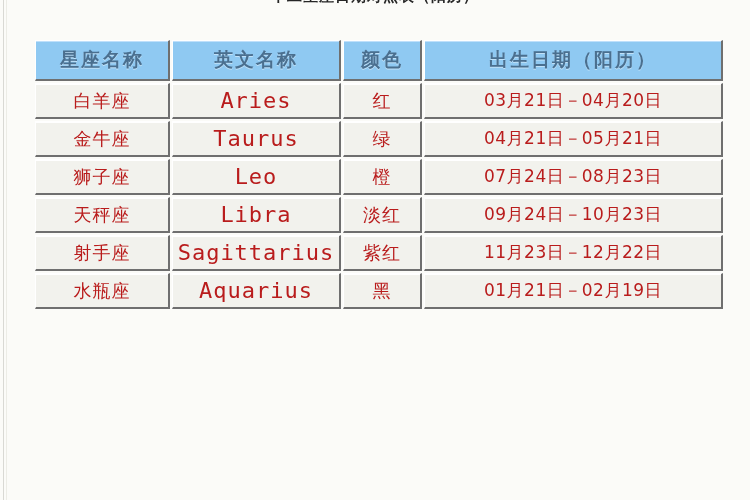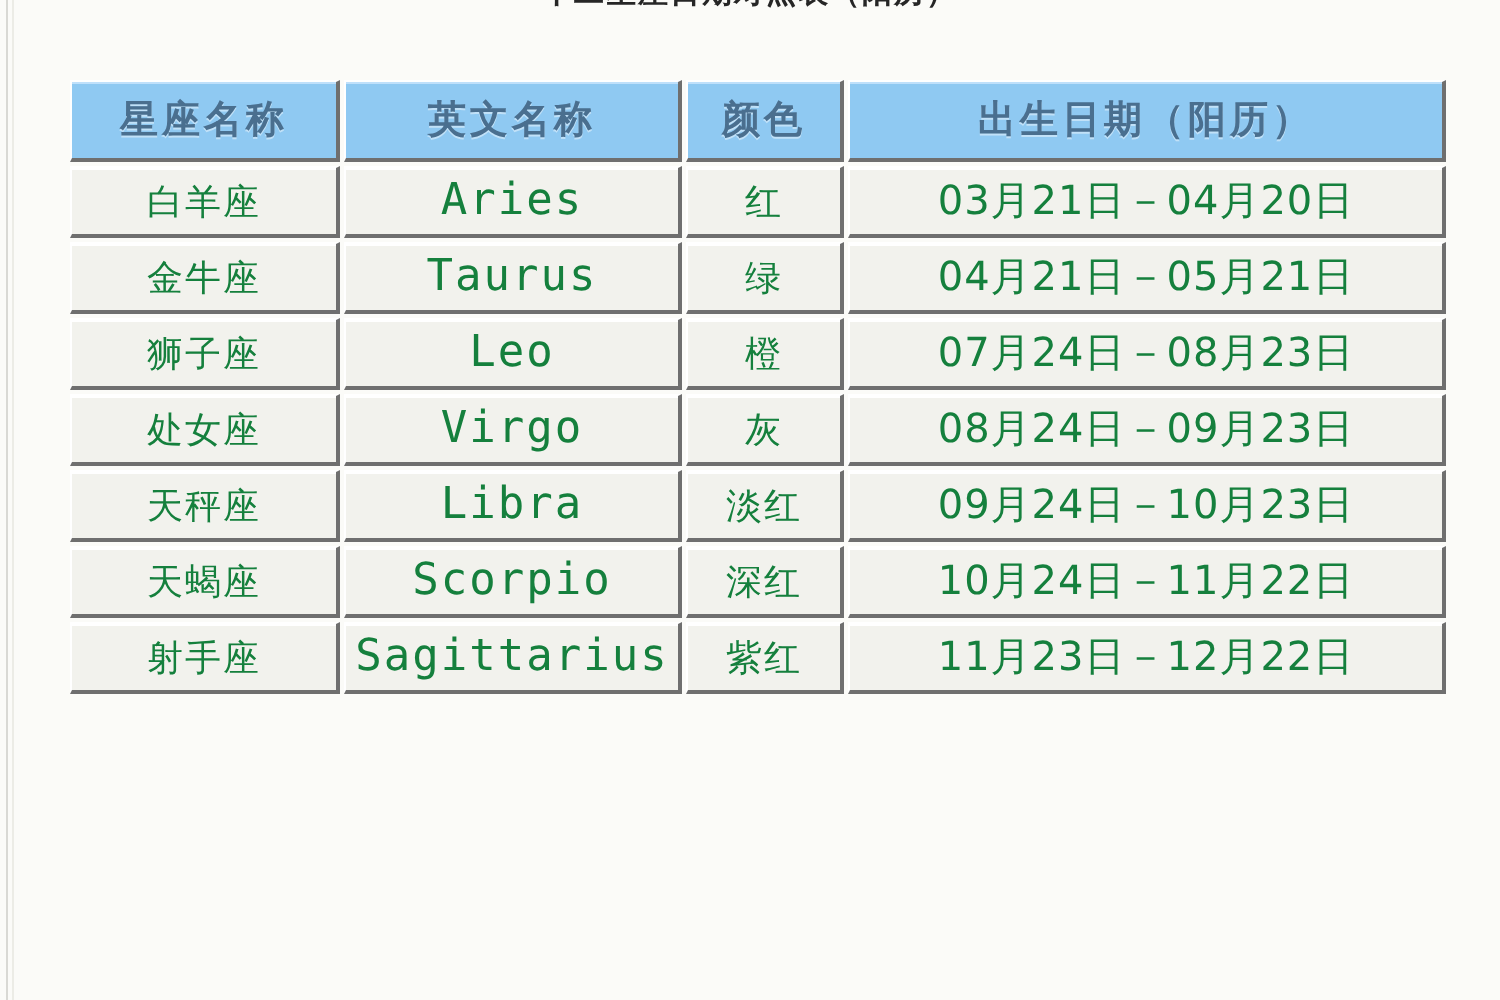--- a/index.html
+++ b/index.html
@@ -84,30 +84,30 @@
     font-weight: bold;
     height: 38px;
     letter-spacing: 2px;
     font-family: "DejaVu Sans", "Liberation Sans", sans-serif;
     text-shadow: 0 1px 0 rgba(255,255,255,0.45);
   }
 
   
   table.zodiac tbody td {
     background: #f2f2ed;
-    color: #15803d;
+    color: #b91c1c;
   }
 
   .col-cn   { width: 132px; font-size: 18px; letter-spacing: 1px;
               font-family: "DejaVu Sans", "Liberation Sans", sans-serif; }
   .col-en   { width: 166px; font-size: 22px; letter-spacing: 1px;
               font-family: "DejaVu Sans Mono", "Liberation Mono", monospace; }
   .col-color{ width: 76px;  font-size: 18px; letter-spacing: 1px;
               font-family: "DejaVu Sans", "Liberation Sans", sans-serif; }
-  .col-date { width: 296px; font-size: 20px; letter-spacing: 0.5px;
+  .col-date { width: 296px; font-size: 17px; letter-spacing: 0.5px;
               font-family: "DejaVu Sans", "Liberation Sans", sans-serif; }
 
   
   table.zodiac tbody tr td { box-shadow: inset 0 1px 0 #ffffff; }
   table.zodiac thead th { box-shadow: inset 0 1px 0 #bfe0fb; }
 </style>
 </head>
 <body>
 
 <div id="page">
@@ -140,40 +140,34 @@
             <td class="col-color">绿</td>
             <td class="col-date">04月21日－05月21日</td>
           </tr>
           <tr>
             <td class="col-cn">狮子座</td>
             <td class="col-en">Leo</td>
             <td class="col-color">橙</td>
             <td class="col-date">07月24日－08月23日</td>
           </tr>
           <tr>
-            <td class="col-cn">处女座</td>
-            <td class="col-en">Virgo</td>
-            <td class="col-color">灰</td>
-            <td class="col-date">08月24日－09月23日</td>
-          </tr>
-          <tr>
             <td class="col-cn">天秤座</td>
             <td class="col-en">Libra</td>
             <td class="col-color">淡红</td>
             <td class="col-date">09月24日－10月23日</td>
           </tr>
           <tr>
-            <td class="col-cn">天蝎座</td>
-            <td class="col-en">Scorpio</td>
-            <td class="col-color">深红</td>
-            <td class="col-date">10月24日－11月22日</td>
-          </tr>
-          <tr>
             <td class="col-cn">射手座</td>
             <td class="col-en">Sagittarius</td>
             <td class="col-color">紫红</td>
             <td class="col-date">11月23日－12月22日</td>
+          </tr>
+          <tr>
+            <td class="col-cn">水瓶座</td>
+            <td class="col-en">Aquarius</td>
+            <td class="col-color">黑</td>
+            <td class="col-date">01月21日－02月19日</td>
           </tr>
         </tbody>
     </table>
   </div>
 
 </div>
 
 </body></html>

